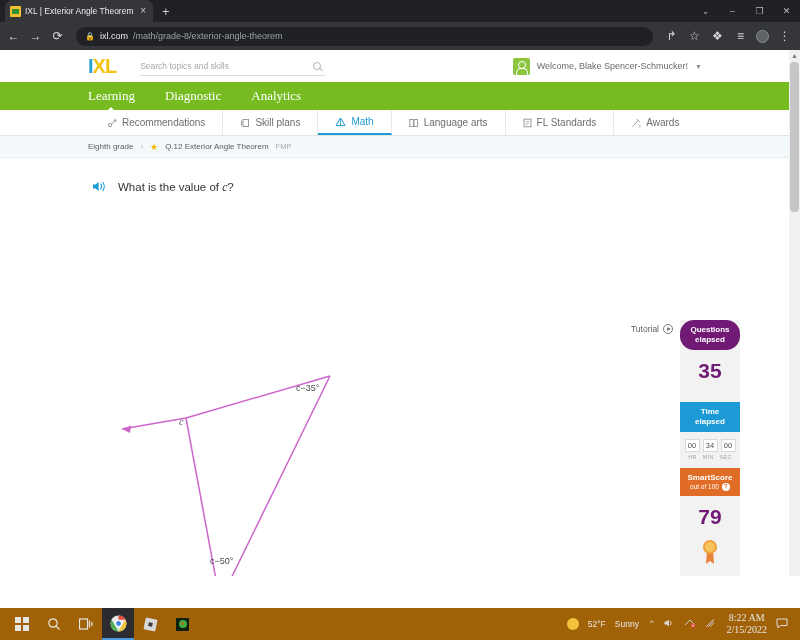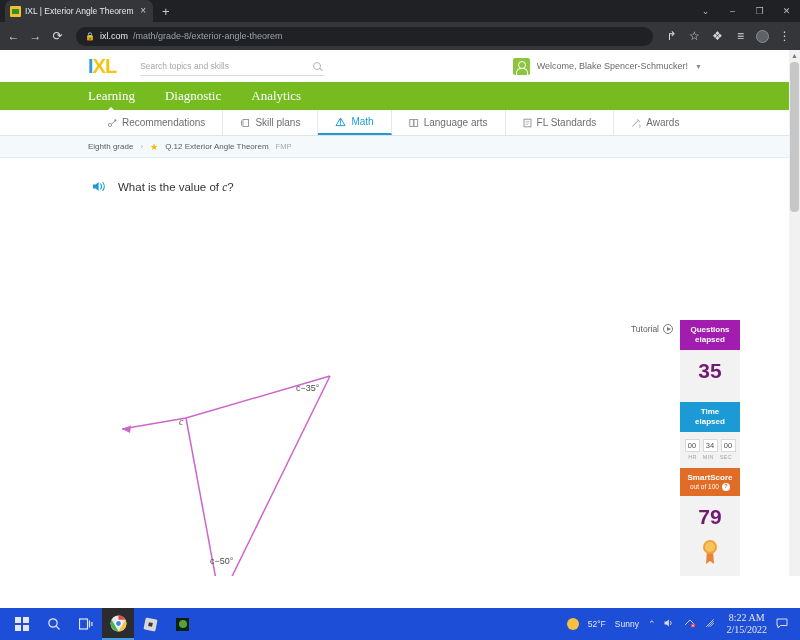--- a/index.html
+++ b/index.html
@@ -166,21 +166,21 @@
     border-bottom: 2.5px solid transparent; margin-left: 1px;
   }
 
   .scorecol {
     position: absolute; right: 60px; top: 162px; width: 60px;
     background: #f2f2f2; text-align: center;
   }
   .sc-head {
     font-size: 8px; font-weight: bold; color: #fff; padding: 5px 2px; line-height: 1.25;
   }
-  .sc-green { background: #a21caf; }
+  .sc-green { background: #701a75; border-radius: 14px; }
   .sc-blue  { background: #1c9ad6; margin-top: 10px; }
   .sc-orange{ background: #e06c25; }
   .sc-num { font-size: 21px; font-weight: bold; color: #701a75; padding: 9px 0; }
   .clock { display: flex; justify-content: center; gap: 3px; padding-top: 7px; }
   .clockbox {
     width: 15px; height: 13px; background: #fff; border: 1px solid #d9d9d9;
     font-size: 7.5px; color: #4d4d4d; display:flex; align-items:center;
     justify-content:center;
   }
   .clocklbl { display:flex; justify-content:center; gap: 6px; font-size: 5.5px;
@@ -200,21 +200,21 @@
     background: #f1f1f1;
   }
   .vthumb { position:absolute; top:0; left:1px; width: 9px; height: 150px;
             background: #c6c6c6; border-radius: 4px; }
   .vscroll .arr { position:absolute; left:0; width:11px; height:11px; font-size:7px;
                   color:#7a7a7a; display:flex; align-items:center; justify-content:center; }
 
   
   .taskbar {
     position: absolute; left: 0; right: 0; bottom: 0; height: 32px;
-    background: #1d4ed8; display: flex; align-items: center; padding: 0 6px;
+    background: #a16207; display: flex; align-items: center; padding: 0 6px;
   }
   .tb-btn { width: 32px; height: 32px; display:flex; align-items:center;
             justify-content:center; color:#e6e6e6; }
   .tb-btn.chrome-active { border-bottom: 2px solid #4a9ae0; background:#2b2b30; }
   .winlogo { display:grid; grid-template-columns: 6px 6px; grid-template-rows: 6px 6px;
              gap:1.5px; }
   .winlogo span { background:#e6e6e6; }
   .tray { margin-left: auto; display:flex; align-items:center; gap: 9px;
           color:#e6e6e6; font-size: 8.5px; padding-right: 6px; }
   .sun { width: 12px; height: 12px; border-radius:50%; background:#f5c33b; }

